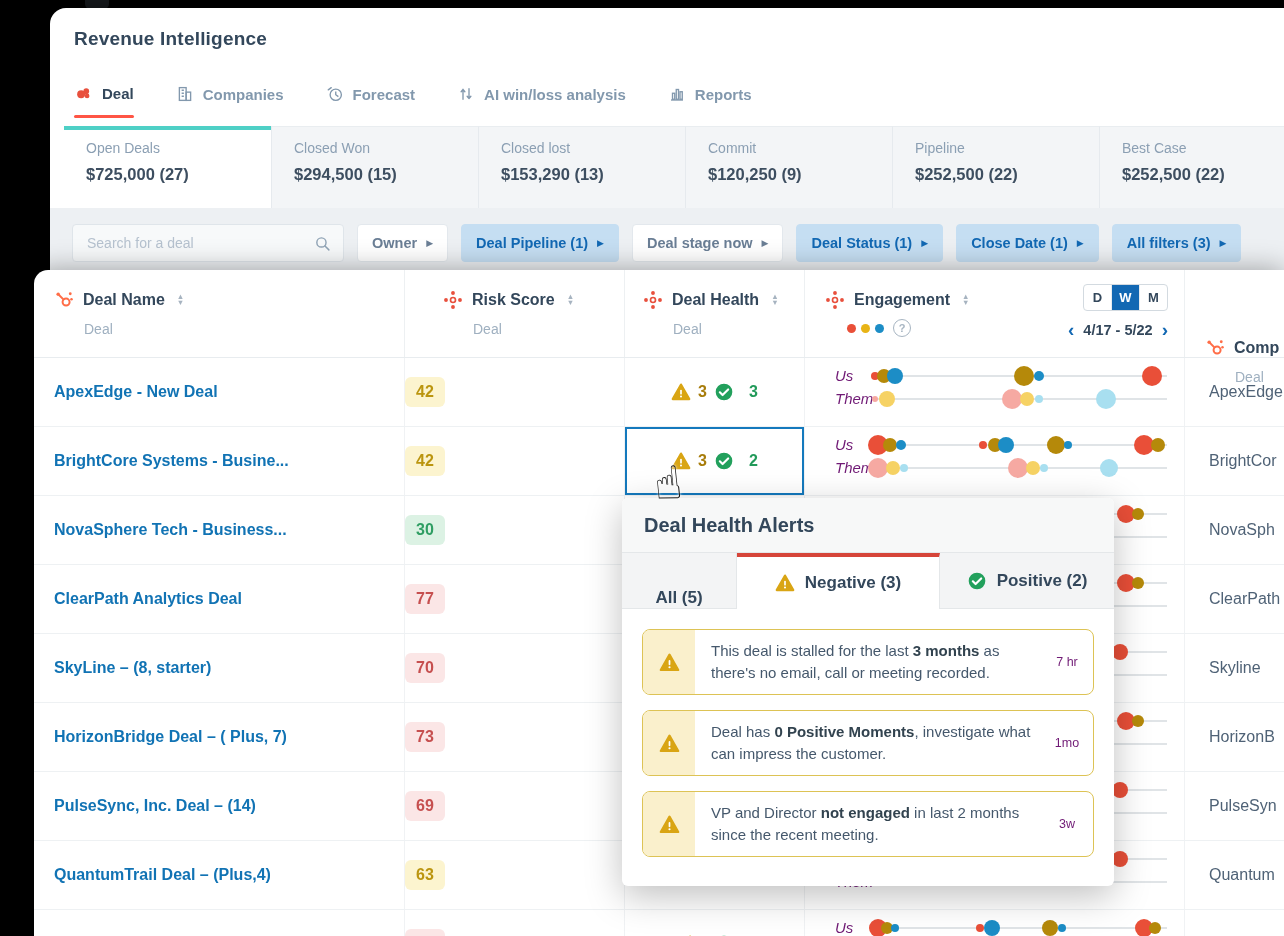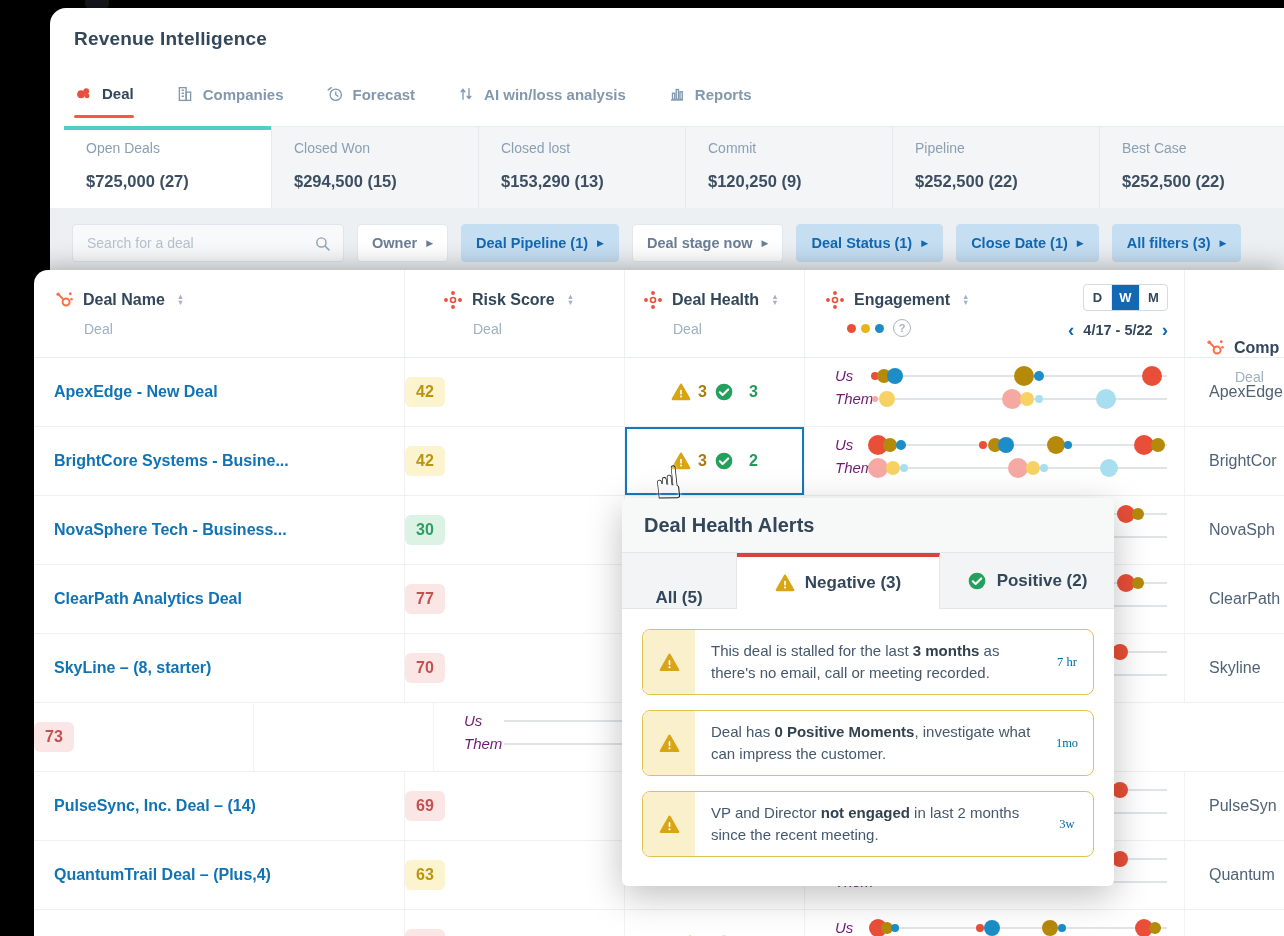--- a/index.html
+++ b/index.html
@@ -18,21 +18,21 @@
   .nav-tab.active{color:#33475b;}
   .nav-tab.active::after{content:'';position:absolute;left:0;right:0;bottom:0;height:3px;background:#ff5545;border-radius:2px;}
   .ic{display:inline-flex;align-items:center;justify-content:center;}
   .ic svg{display:block;}
 
   .summary{position:absolute;left:14px;top:118px;width:1220px;height:84px;display:flex;overflow:hidden;}
   .sum-card{width:207px;flex:0 0 207px;box-sizing:border-box;padding:13px 0 0 22px;background:#f3f5f7;
             border-top:1px solid #e9edf0;border-left:1px solid #e6eaee;cursor:pointer;}
   .sum-card:first-child{border-left:none;}
   .sum-card.active{background:#fff;border-top:4px solid #4ed0c6;padding-top:10px;}
-  .sum-label{font-size:14px;color:#8b9fb3;margin-bottom:16px;}
+  .sum-label{font-size:14px;color:#8b9fb3;margin-bottom:9px;}
   .sum-value{font-size:16.5px;font-weight:bold;color:#3d4e60;}
 
   .filter-bar{position:absolute;left:0;right:0;top:200px;bottom:0;background:#edf0f3;
               display:flex;align-items:center;gap:13px;padding-left:22px;box-sizing:border-box;}
   .search-box{width:272px;height:38px;background:#f7f9fa;border:1px solid #dfe5ea;border-radius:4px;
               display:flex;align-items:center;padding:0 12px;box-sizing:border-box;gap:8px;}
   .search-box input{flex:1;border:none;outline:none;background:transparent;font-size:14px;color:#7c8fa3;
               font-family:inherit;}
   .search-box input::placeholder{color:#b6c2cf;}
   .fbtn{height:38px;padding:0 14px;border-radius:4px;background:#fff;color:#6a7e95;font-size:14.5px;font-weight:600;
@@ -88,21 +88,21 @@
                 display:flex;align-items:center;padding-left:22px;font-size:20px;font-weight:600;color:#33475b;}
   .ptabs{display:flex;height:56px;}
   .ptab{display:flex;align-items:center;justify-content:center;gap:10px;font-size:17px;font-weight:600;color:#33475b;
         background:#f3f4f5;border-bottom:1px solid #e4e7e9;border-right:1px solid #e4e7e9;box-sizing:border-box;cursor:pointer;}
   .ptab.active{background:#fff;border-bottom:none;border-top:4px solid #d6453a;}
   .palerts{padding:20px 20px 8px 20px;}
   .alert{display:flex;border:1px solid #ddc355;border-radius:8px;margin-bottom:15px;overflow:hidden;min-height:64px;background:#fff;}
   .alert-strip{width:52px;background:#faf0cc;display:flex;align-items:center;justify-content:center;flex:0 0 52px;}
   .alert-body{flex:1;padding:10px 4px 10px 16px;font-size:15px;color:#45586c;line-height:22px;}
   .alert-body b{color:#32434f;}
-  .alert-time{width:52px;flex:0 0 52px;display:flex;align-items:center;justify-content:center;font-size:12.5px;color:#0369a1;font-family:Liberation Serif, serif;}
+  .alert-time{width:52px;flex:0 0 52px;display:flex;align-items:center;justify-content:center;font-size:12.5px;color:#701a75;}
 
   .cursor{position:absolute;left:654px;top:456px;font-size:46px;color:#161616;z-index:60;
           transform:rotate(-6deg);text-shadow:0 0 4px #fff,0 0 2px #fff;font-family:"DejaVu Sans",sans-serif;}
 </style>
 </head>
 <body>
 
 <div id="stage">
   <div class="notch"></div>
 
@@ -489,20 +489,23 @@
           <div class="cell c-eng">
             <span class="eng-label" style="top: 9px;">Us</span>
             <div class="eng-line" style="top: 17px;"></div>
             <span class="dot" style="height: 16px; width: 16px; left: 307.28px; top: 10px; background: rgb(233, 79, 56);"></span>
             <span class="eng-label" style="top: 32px;">Them</span>
             <div class="eng-line" style="top: 40px;"></div>
           </div>
           <div class="cell c-comp" style="border-right: none;">Skyline</div>
         </div>
         <div class="row">
+          <div class="cell c-name">
+            <a>HorizonBridge Deal – ( Plus, 7)</a>
+          </div>
           <div class="cell c-risk">
             <div class="badge lv-high">73</div>
           </div>
           <div class="c-health cell"></div>
           <div class="cell c-eng">
             <span class="eng-label" style="top: 9px;">Us</span>
             <div class="eng-line" style="top: 17px;"></div>
             <span class="dot" style="height: 18px; width: 18px; left: 312.12px; top: 9px; background: rgb(233, 79, 56);"></span>
             <span class="dot" style="height: 12px; width: 12px; left: 326.8px; top: 12px; background: rgb(181, 137, 10);"></span>
             <span class="eng-label" style="top: 32px;">Them</span>

